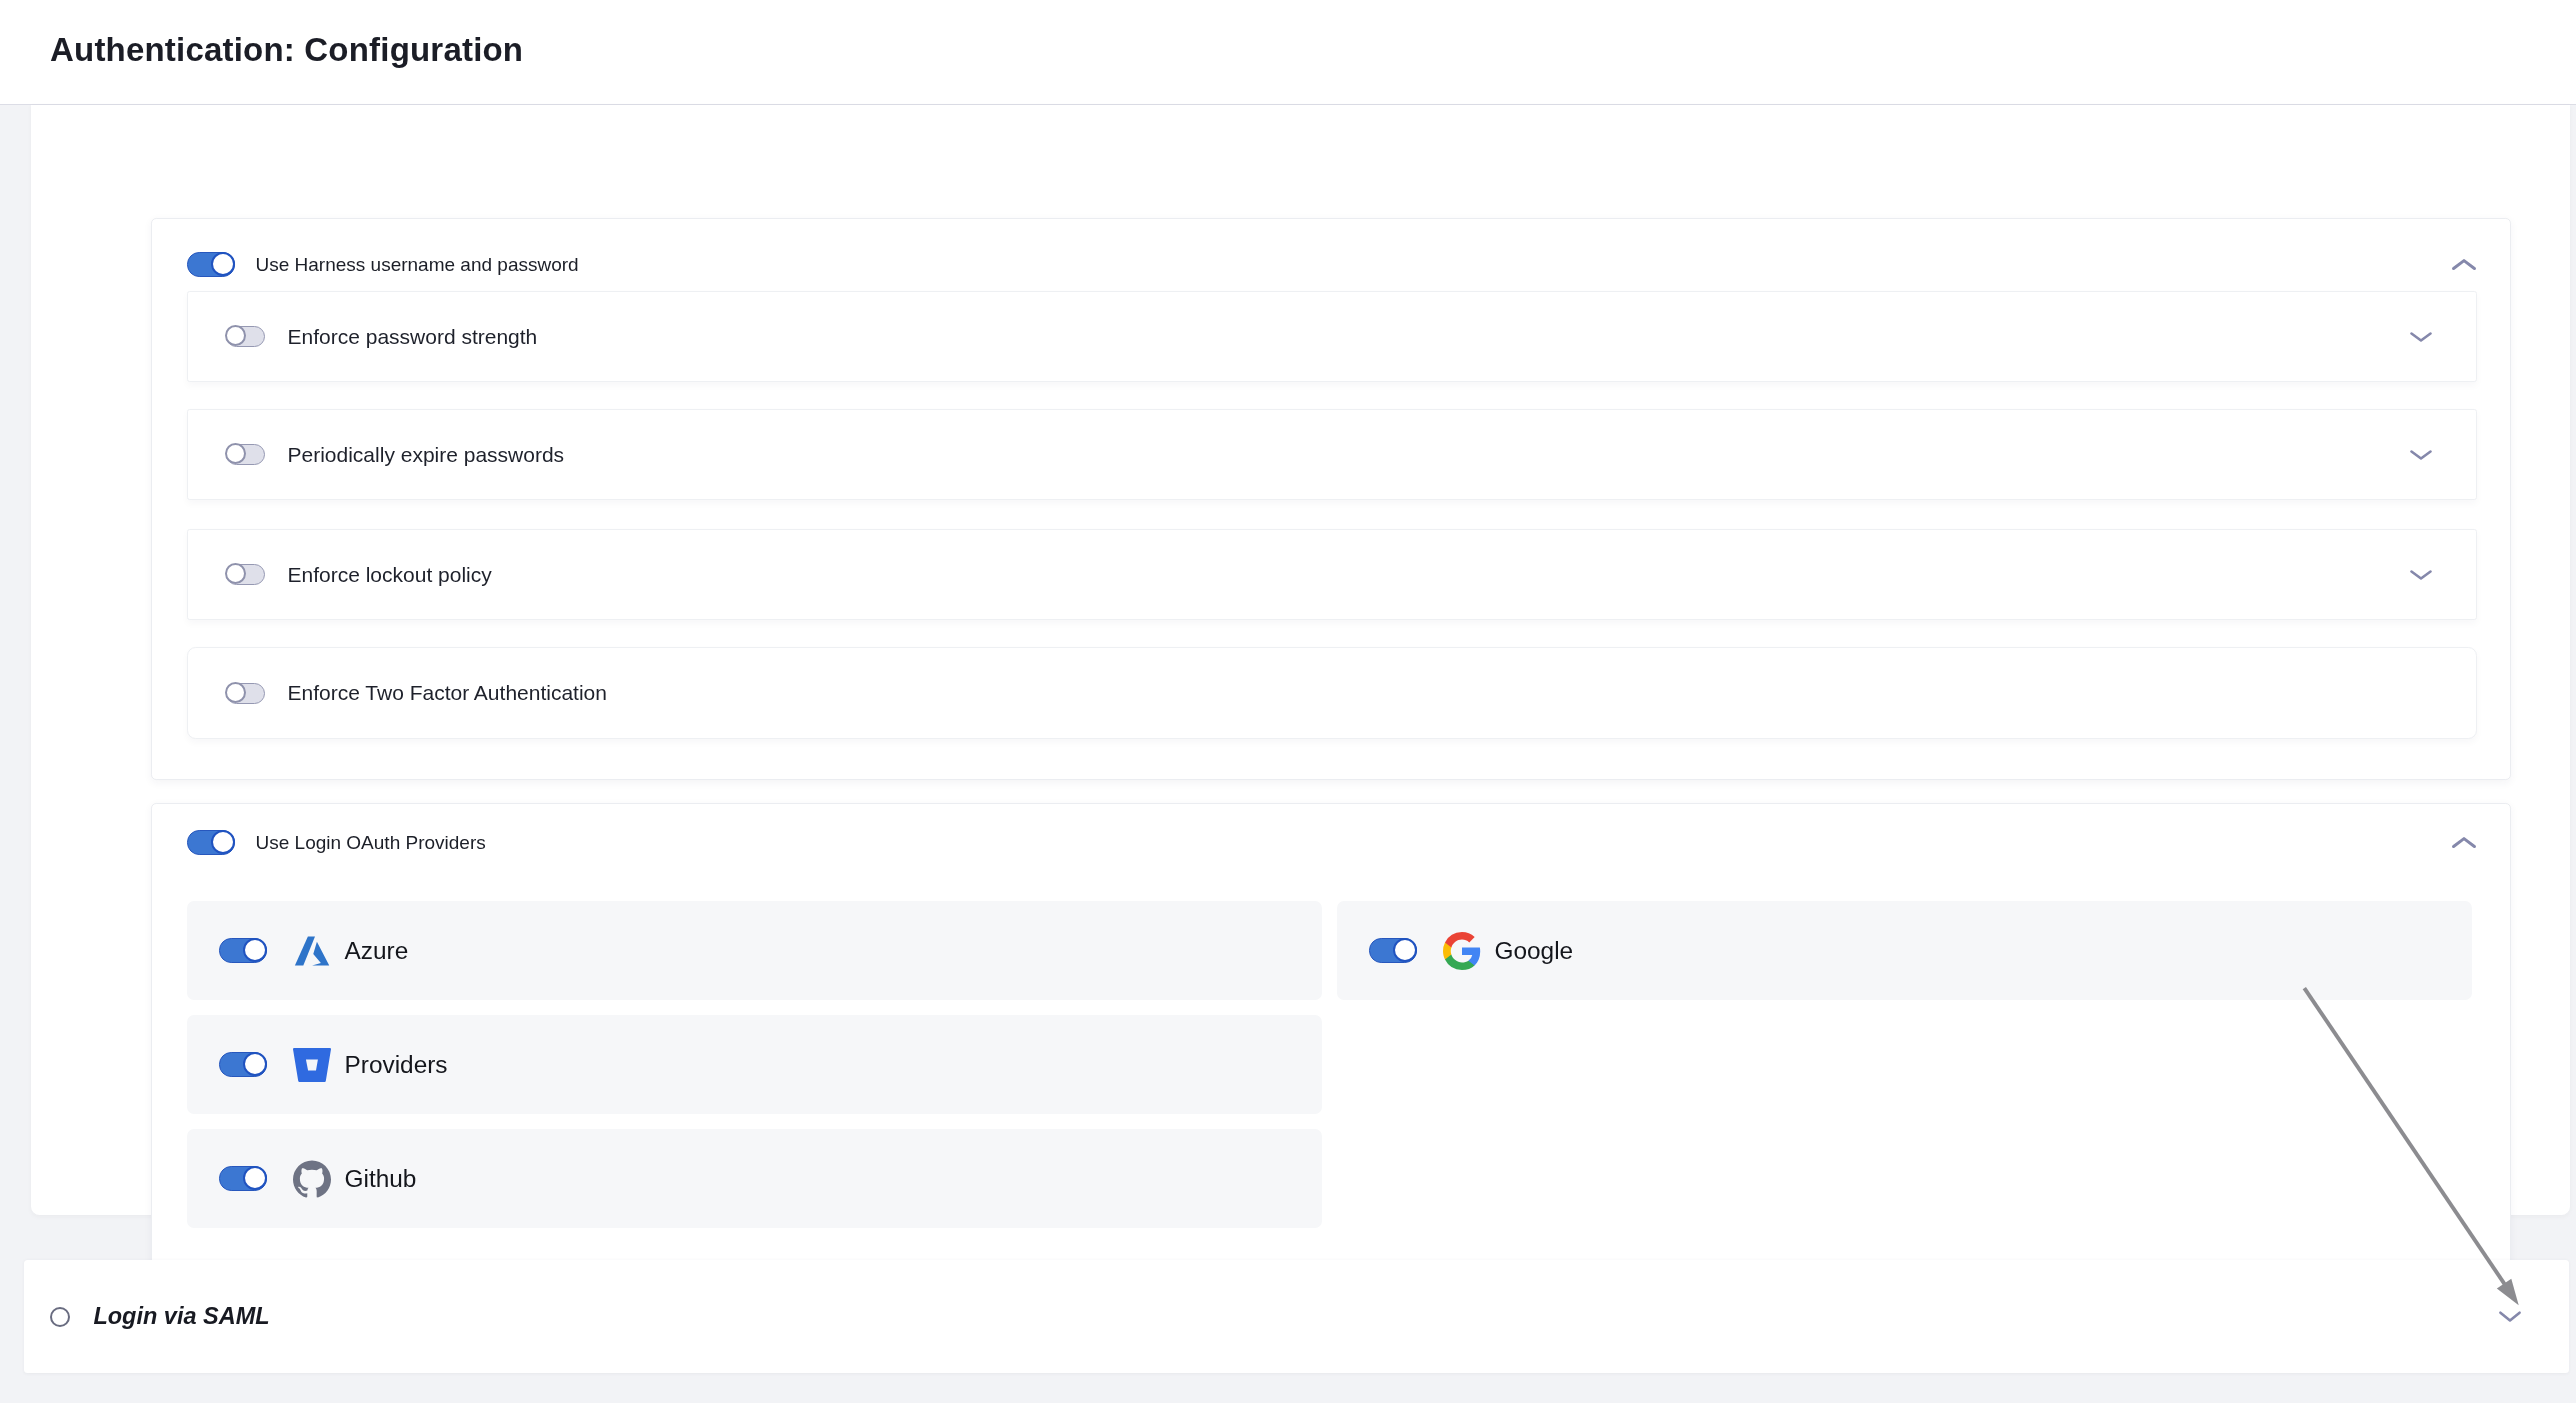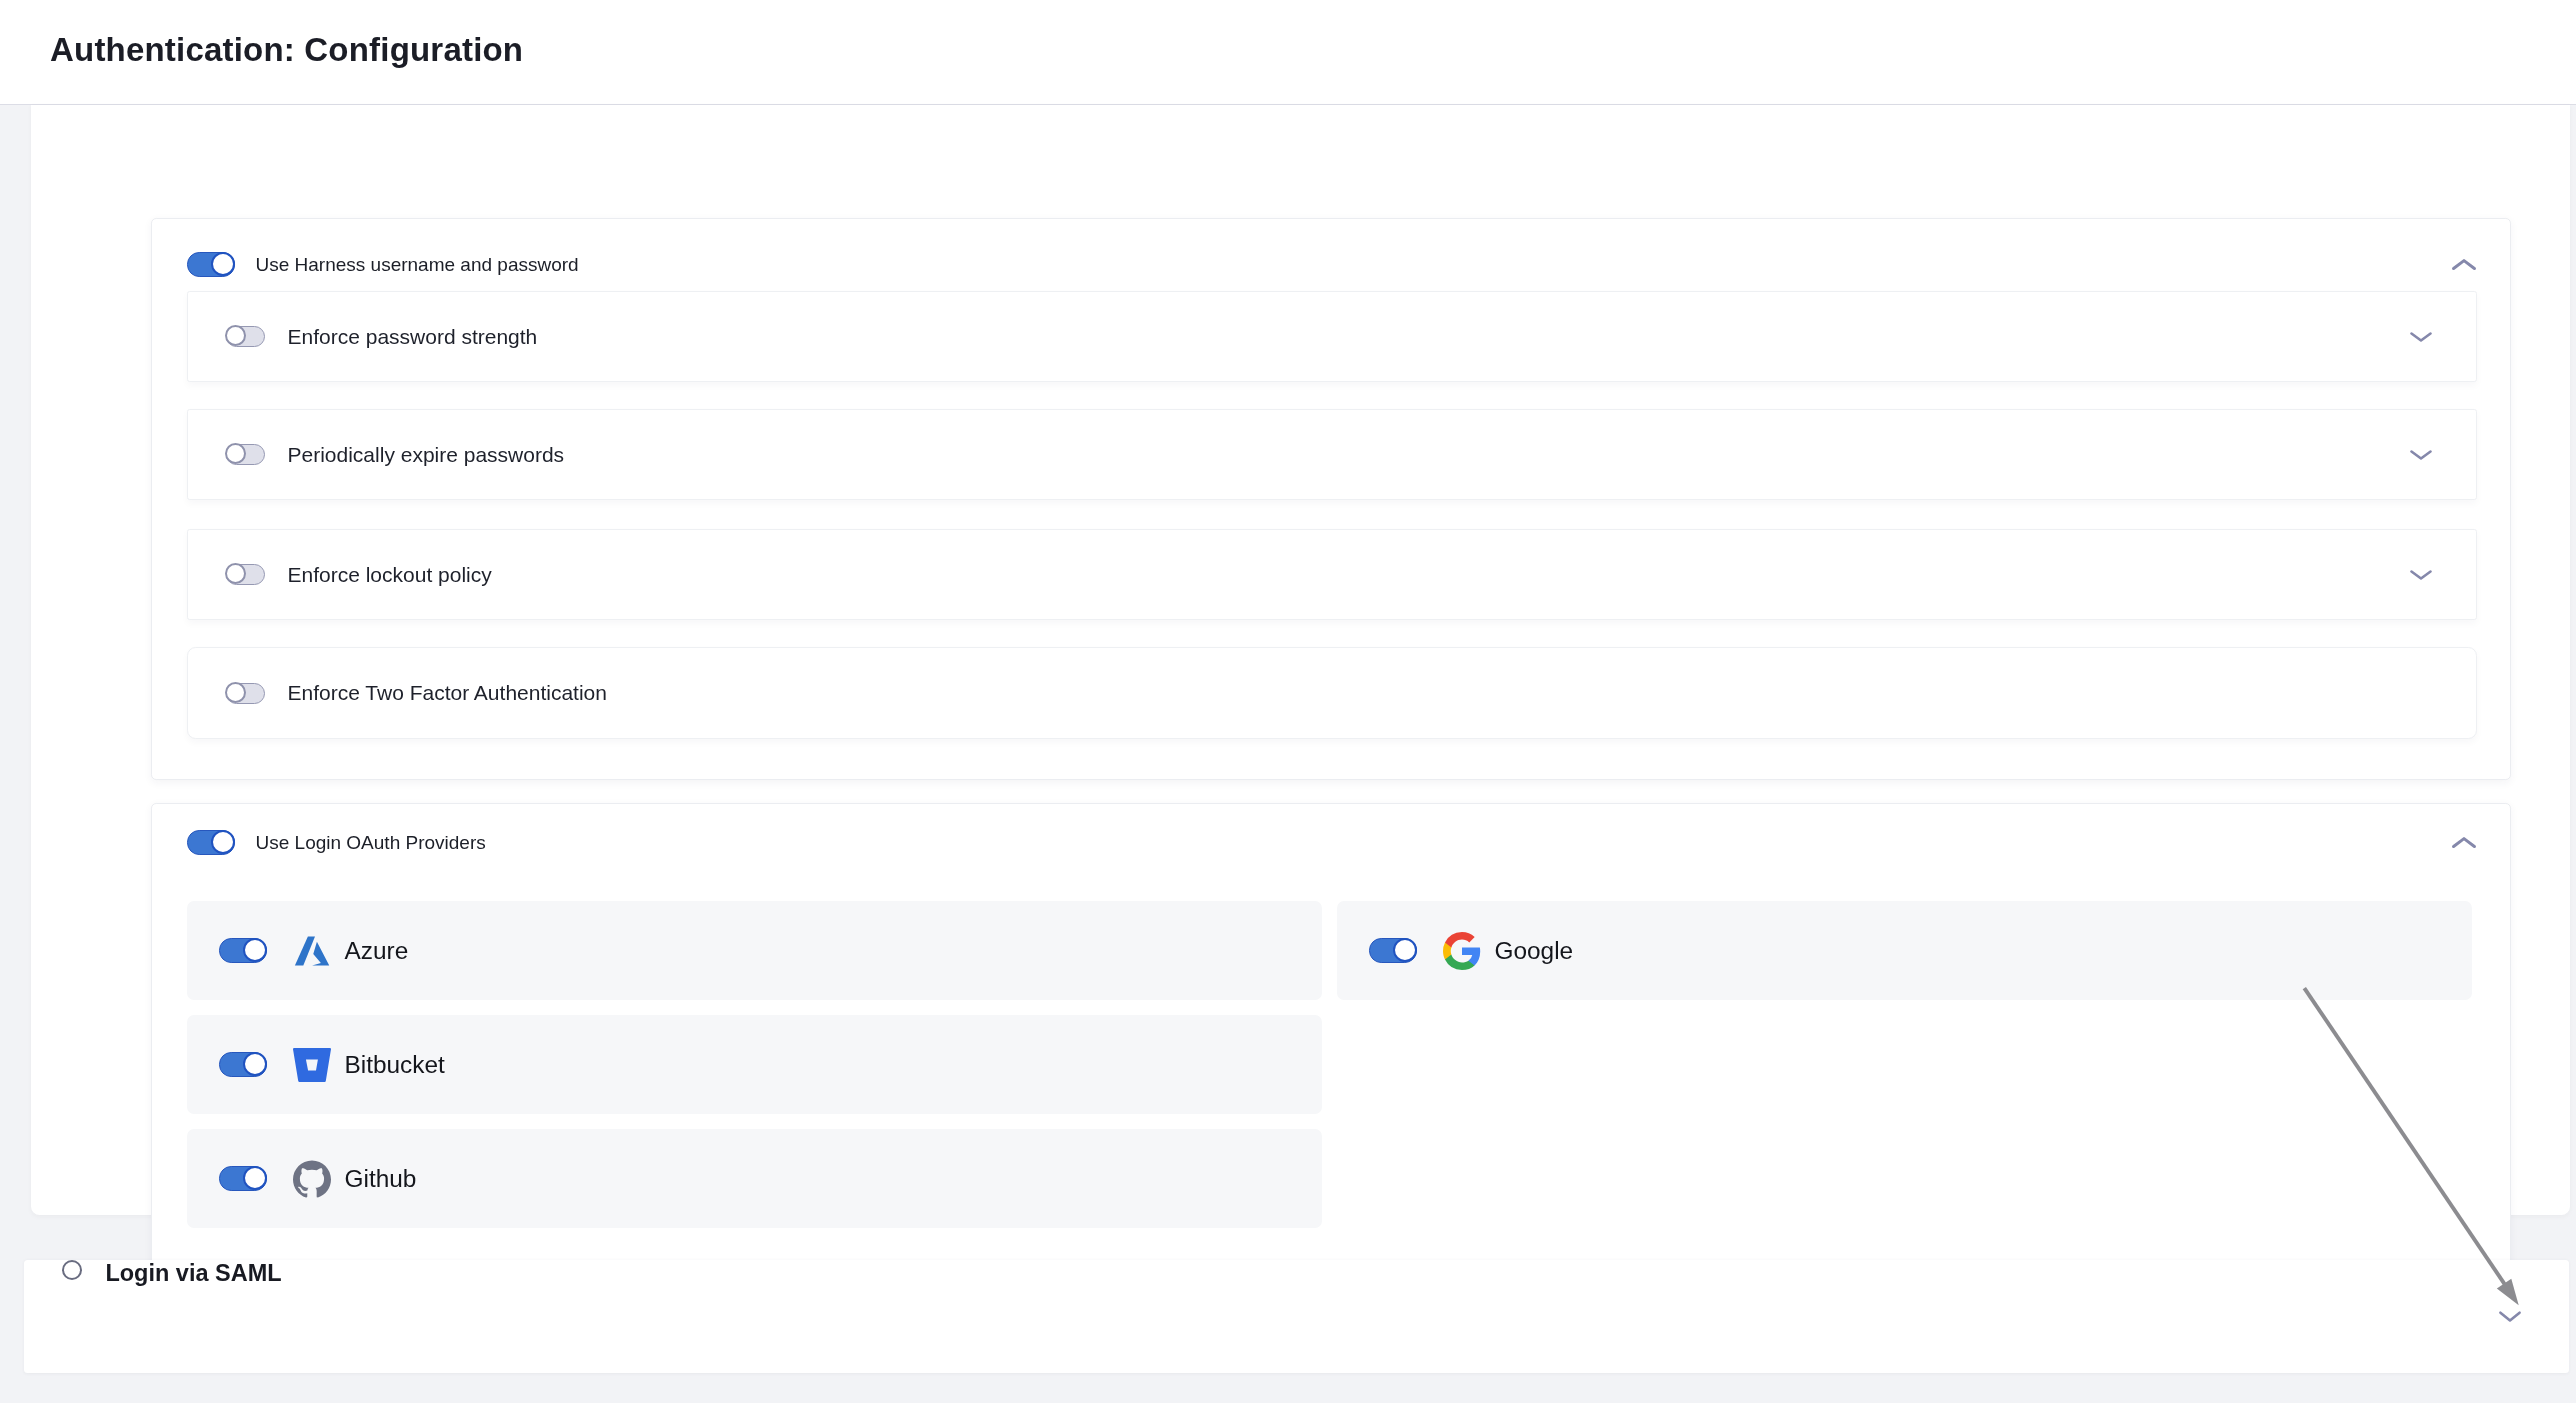--- a/index.html
+++ b/index.html
@@ -82,21 +82,21 @@
     display:flex; align-items:center; padding-left:32px;
   }
   .provider-logo { width:38px; height:38px; margin-left:26px; display:flex; flex:none; }
   .provider-logo svg { width:38px; height:38px; }
   .provider-name { font-size:24.4px; color:#14161c; margin-left:14px; }
 
   
   .saml-card {
     position:absolute; left:24.4px; top:1260px; width:2545px; height:113px;
     background:#ffffff; border-radius:3.5px; box-shadow:0 0.9px 3.5px rgba(40,41,61,.05);
-    display:flex; padding-left:38px;
+    display:flex; align-items:center; padding-left:26px;font-style:italic;
   }
   .radio {
     width:20px; height:20px; border-radius:50%; flex:none;
     border:2.2px solid #696c80; background:#fff; cursor:pointer;
   }
   .saml-label { font-size:23.5px; font-weight:bold; color:#181a22; margin-left:23px; }
   .saml-chevron { position:absolute; right:45px; top:50%; transform:translateY(-50%); display:flex; cursor:pointer; }
 
   
   .annotation-arrow { position:absolute; left:2284px; top:968px; pointer-events:none; }
@@ -197,21 +197,21 @@
 
       <div class="provider-tile">
         <span class="toggle lg on">
             <span class="knob"></span>
           </span>
         <span class="provider-logo">
           <svg viewBox="0 0 24 24">
             <path fill="#2f6ae0" d="M.778 1.213a.768.768 0 0 0-.768.892l3.263 19.81c.084.5.515.868 1.022.873H19.95a.772.772 0 0 0 .77-.646l3.27-20.03a.768.768 0 0 0-.768-.891zM14.52 15.53H9.522L8.17 8.466h7.561z"></path>
           </svg>
         </span>
-        <span class="provider-name">Bitbucket</span>
+        <span class="provider-name">Providers</span>
       </div>
 
       <div class="provider-tile">
         <span class="toggle lg on">
             <span class="knob"></span>
           </span>
         <span class="provider-logo">
           <svg viewBox="0 0 24 24">
             <path fill="#6e7384" d="M12 .297c-6.63 0-12 5.373-12 12 0 5.303 3.438 9.8 8.205 11.385.6.113.82-.258.82-.577 0-.285-.01-1.04-.015-2.04-3.338.724-4.042-1.61-4.042-1.61C4.422 18.07 3.633 17.7 3.633 17.7c-1.087-.744.084-.729.084-.729 1.205.084 1.838 1.236 1.838 1.236 1.07 1.835 2.809 1.305 3.495.998.108-.776.417-1.305.76-1.605-2.665-.3-5.466-1.332-5.466-5.93 0-1.31.465-2.38 1.235-3.22-.135-.303-.54-1.523.105-3.176 0 0 1.005-.322 3.3 1.23.96-.267 1.98-.399 3-.405 1.02.006 2.04.138 3 .405 2.28-1.552 3.285-1.23 3.285-1.23.645 1.653.24 2.873.12 3.176.765.84 1.23 1.91 1.23 3.22 0 4.61-2.805 5.625-5.475 5.92.42.36.81 1.096.81 2.22 0 1.606-.015 2.896-.015 3.286 0 .315.21.69.825.57C20.565 22.092 24 17.592 24 12.297c0-6.627-5.373-12-12-12"></path>
           </svg>

